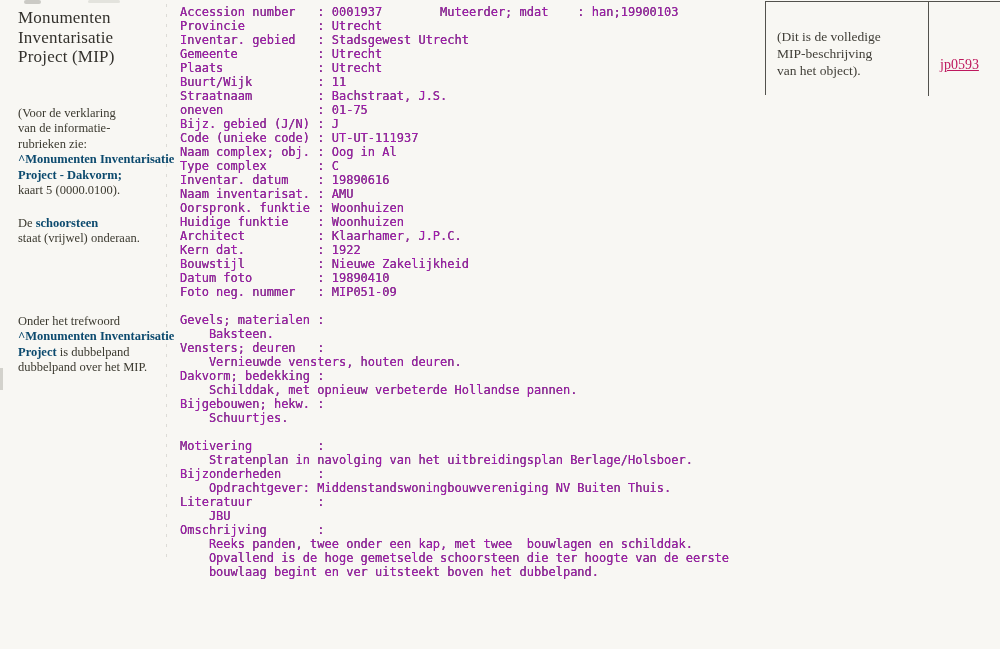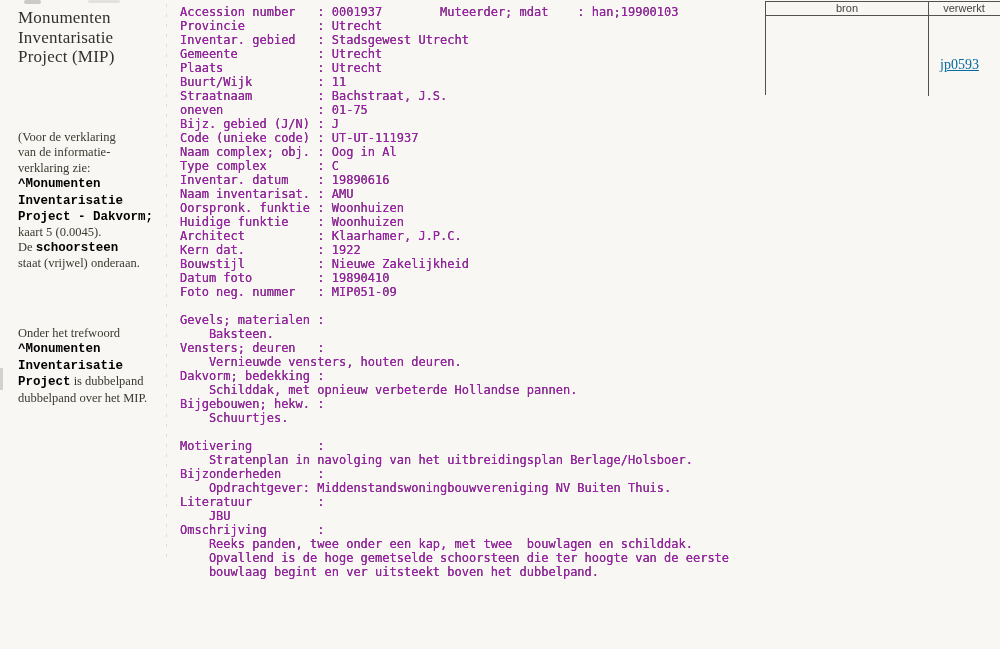--- a/index.html
+++ b/index.html
@@ -10,26 +10,26 @@
   }
 
   
   .doc-title{
     position:absolute;left:18px;top:8px;
     font:17px/19.5px "Liberation Serif",serif;
     color:#33312c;white-space:pre-line;letter-spacing:.2px;
   }
   .para{
     position:absolute;left:18px;width:164px;
-    font:12.5px/15.4px "Liberation Serif",serif;color:#3b392f;margin-top:24px;
+    font:12.5px/15.4px "Liberation Serif",serif;color:#3b392f;
   }
-  .para b{color:#000000;font-family:Liberation Mono, monospace;}
+  .para b{color:#0c4a6e;}
   .p1{top:106px}
   .p2{top:216px}
-  .p3{top:302px}
+  .p3{top:314px}
 
   
   .record{
     position:absolute;left:180px;top:5px;margin:0;
     font:12px/14px "DejaVu Sans Mono",monospace;
     color:#a21caf;
     text-shadow:0 0 .5px rgba(35,34,30,.85);
   }
   .record .record-line{white-space:pre;height:14px;}
 
@@ -51,21 +51,21 @@
   }
   .stamp-head .c1{width:162px;text-align:center;}
   .stamp-head .c2{flex:1;text-align:center;}
   .stamp-note{
     position:absolute;left:11px;top:26px;
     font:13.5px/17px "Liberation Serif",serif;color:#403e37;
     white-space:pre-line;
   }
   .stamp-code{
     position:absolute;left:174px;top:55px;
-    font:14px/16px "Liberation Serif",serif;color:#0369a1;text-decoration:underline;
+    font:14px/16px "Liberation Serif",serif;color:#be185d;text-decoration:underline;
   }
 
   
   .smudge-a{position:absolute;left:24px;top:0;width:17px;height:4px;
     background:#b8b7b1;border-radius:2px;opacity:.7;}
   .smudge-b{position:absolute;left:88px;top:0;width:32px;height:3px;
     background:#d6d5cf;border-radius:2px;opacity:.6;}
   .edge-mark{position:absolute;left:0;top:368px;width:3px;height:22px;
     background:#c9c8c2;opacity:.8;}
   .fold-line{position:absolute;left:166px;top:4px;width:1px;height:560px;
@@ -79,38 +79,37 @@
 <div class="smudge-b"></div>
 <div class="edge-mark"></div>
 <div class="fold-line"></div>
 
 <div class="doc-title">Monumenten
 Inventarisatie
 Project (MIP)</div>
 <div class="para p1">
     <div><span>(Voor de verklaring</span></div>
     <div><span>van de informatie-</span></div>
-    <div><span>verklaring zie:</span></div>
+    <div><span>rubrieken zie:</span></div>
     <div><b>^Monumenten Inventarisatie</b></div>
     <div><b>Project - Dakvorm;</b></div>
-    <div><span>kaart 5 (0.0045).</span></div>
+    <div><span>kaart 5 (0000.0100).</span></div>
   </div>
 <div class="para p2">
     <div><span>De </span><b>schoorsteen</b></div>
     <div><span>staat (vrijwel) onderaan.</span></div>
   </div>
 <div class="para p3">
     <div><span>Onder het trefwoord</span></div>
     <div><b>^Monumenten Inventarisatie</b></div>
     <div><b>Project</b><span> is dubbelpand</span></div>
     <div><span>dubbelpand over het MIP.</span></div>
   </div>
 
 <pre class="record" id="record"><div class="record-line">Accession number   : 0001937        Muteerder; mdat    : han;19900103</div><div class="record-line">Provincie          : Utrecht</div><div class="record-line">Inventar. gebied   : Stadsgewest Utrecht</div><div class="record-line">Gemeente           : Utrecht</div><div class="record-line">Plaats             : Utrecht</div><div class="record-line">Buurt/Wijk         : 11</div><div class="record-line">Straatnaam         : Bachstraat, J.S.</div><div class="record-line">oneven             : 01-75</div><div class="record-line">Bijz. gebied (J/N) : J</div><div class="record-line">Code (unieke code) : UT-UT-111937</div><div class="record-line">Naam complex; obj. : Oog in Al</div><div class="record-line">Type complex       : C</div><div class="record-line">Inventar. datum    : 19890616</div><div class="record-line">Naam inventarisat. : AMU</div><div class="record-line">Oorspronk. funktie : Woonhuizen</div><div class="record-line">Huidige funktie    : Woonhuizen</div><div class="record-line">Architect          : Klaarhamer, J.P.C.</div><div class="record-line">Kern dat.          : 1922</div><div class="record-line">Bouwstijl          : Nieuwe Zakelijkheid</div><div class="record-line">Datum foto         : 19890410</div><div class="record-line">Foto neg. nummer   : MIP051-09</div><div class="record-line"> </div><div class="record-line">Gevels; materialen :</div><div class="record-line">    Baksteen.</div><div class="record-line">Vensters; deuren   :</div><div class="record-line">    Vernieuwde vensters, houten deuren.</div><div class="record-line">Dakvorm; bedekking :</div><div class="record-line">    Schilddak, met opnieuw verbeterde Hollandse pannen.</div><div class="record-line">Bijgebouwen; hekw. :</div><div class="record-line">    Schuurtjes.</div><div class="record-line"> </div><div class="record-line">Motivering         :</div><div class="record-line">    Stratenplan in navolging van het uitbreidingsplan Berlage/Holsboer.</div><div class="record-line">Bijzonderheden     :</div><div class="record-line">    Opdrachtgever: Middenstandswoningbouwvereniging NV Buiten Thuis.</div><div class="record-line">Literatuur         :</div><div class="record-line">    JBU</div><div class="record-line">Omschrijving       :</div><div class="record-line">    Reeks panden, twee onder een kap, met twee  bouwlagen en schilddak.</div><div class="record-line">    Opvallend is de hoge gemetselde schoorsteen die ter hoogte van de eerste</div><div class="record-line">    bouwlaag begint en ver uitsteekt boven het dubbelpand.</div></pre>
 
 <div class="stamp">
-  <div class="stamp-head">
-    <div class="c1">bron</div>
-    <div class="c2">verwerkt</div>
-  </div>
   <div class="stamp-divider"></div>
+  <div class="stamp-note">(Dit is de volledige
+MIP-beschrijving
+van het object).</div>
   <div class="stamp-code">jp0593</div>
 </div>
 
 </body></html>

